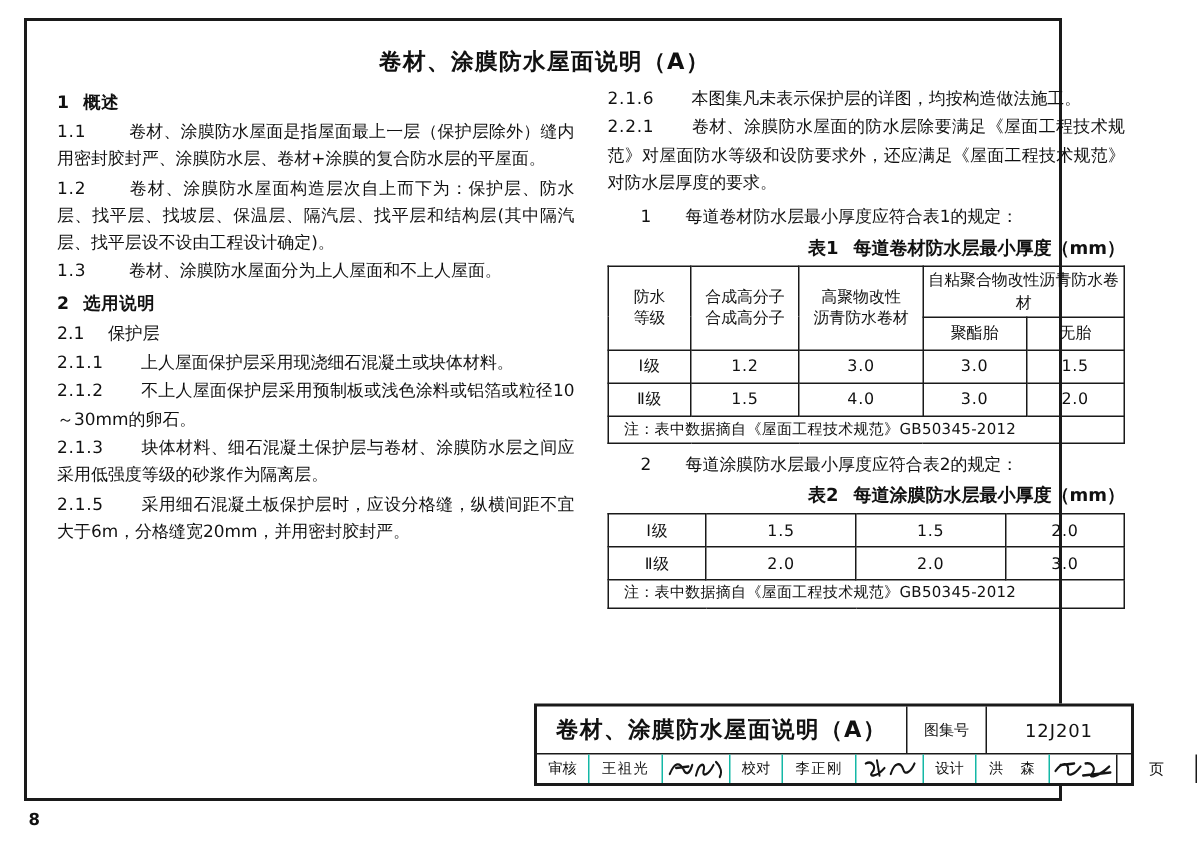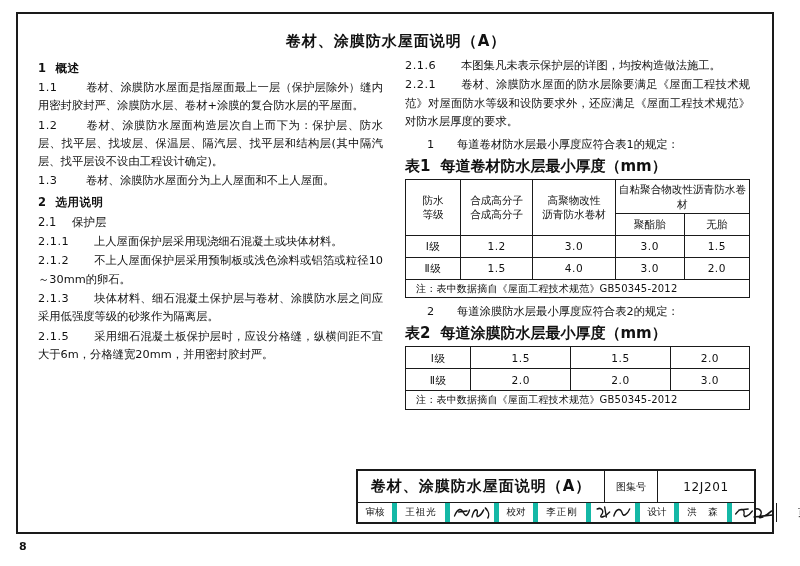--- a/index.html
+++ b/index.html
@@ -15,21 +15,21 @@
     color: #111111;
     position: relative;
     overflow: hidden;
   }
 
   
   #sheet {
     position: absolute;
     left: 16px;
     top: 12px;
-    width: 758px;
+    width: 692px;
     height: 522px;
     border: 2px solid #1a1a1a;
     box-sizing: border-box;
     background: #fff;
   }
 
   #sheet-inner {
     position: absolute;
     left: 0; top: 0; right: 0; bottom: 0;
     padding: 8px 18px 6px 20px;
@@ -93,22 +93,22 @@
   
   .tbl-lead {
     font-size: 11.3px;
     line-height: 1.6;
     margin: 5px 0 3px 0;
     padding-left: 22px;
   }
   .tbl-lead .ln { display: inline-block; min-width: 30px; }
 
   .tbl-caption {
-    text-align: left;
-    font-size: 15px;
+    text-align: right;
+    font-size: 12px;
     font-weight: bold;
     margin: 2px 0 3px 0;
   }
   .tbl-caption .cap-no { margin-right: 10px; }
   .tbl-caption .cap-unit { font-weight: bold; }
 
   
   table.dt {
     border-collapse: collapse;
     width: 100%;
@@ -185,21 +185,21 @@
     display: flex;
     align-items: stretch;
     flex: 1 1 auto;
     border-right: 1.5px solid #1a1a1a;
   }
   .sig-cell {
     display: flex;
     align-items: center;
     justify-content: center;
     font-size: 9.5px;
-    border-right: 5px solid #14b8a6;
+    border-right: 1px solid #14b8a6;
     padding: 0 2px;
     white-space: nowrap;
   }
   .sig-cell.role { flex: 0 0 30px; }
   .sig-cell.who  { flex: 0 0 44px; letter-spacing: 1px; }
   .sig-cell.mark { flex: 1 1 auto; min-width: 40px; }
   .sig-cell:last-child { border-right: none; }
 
   
   .scribble {

